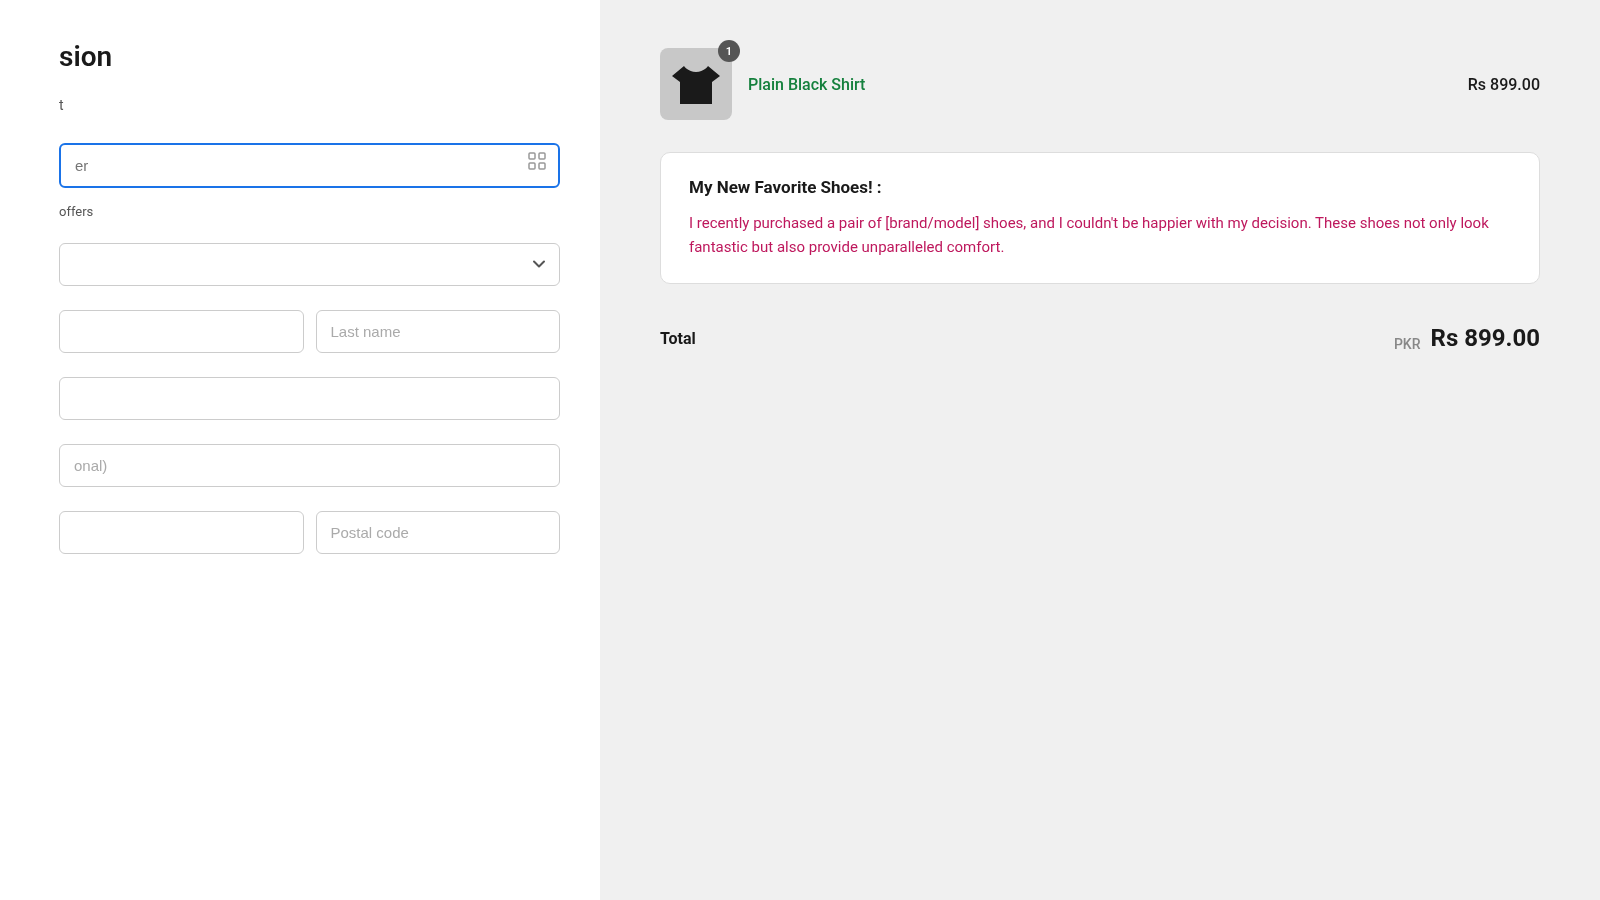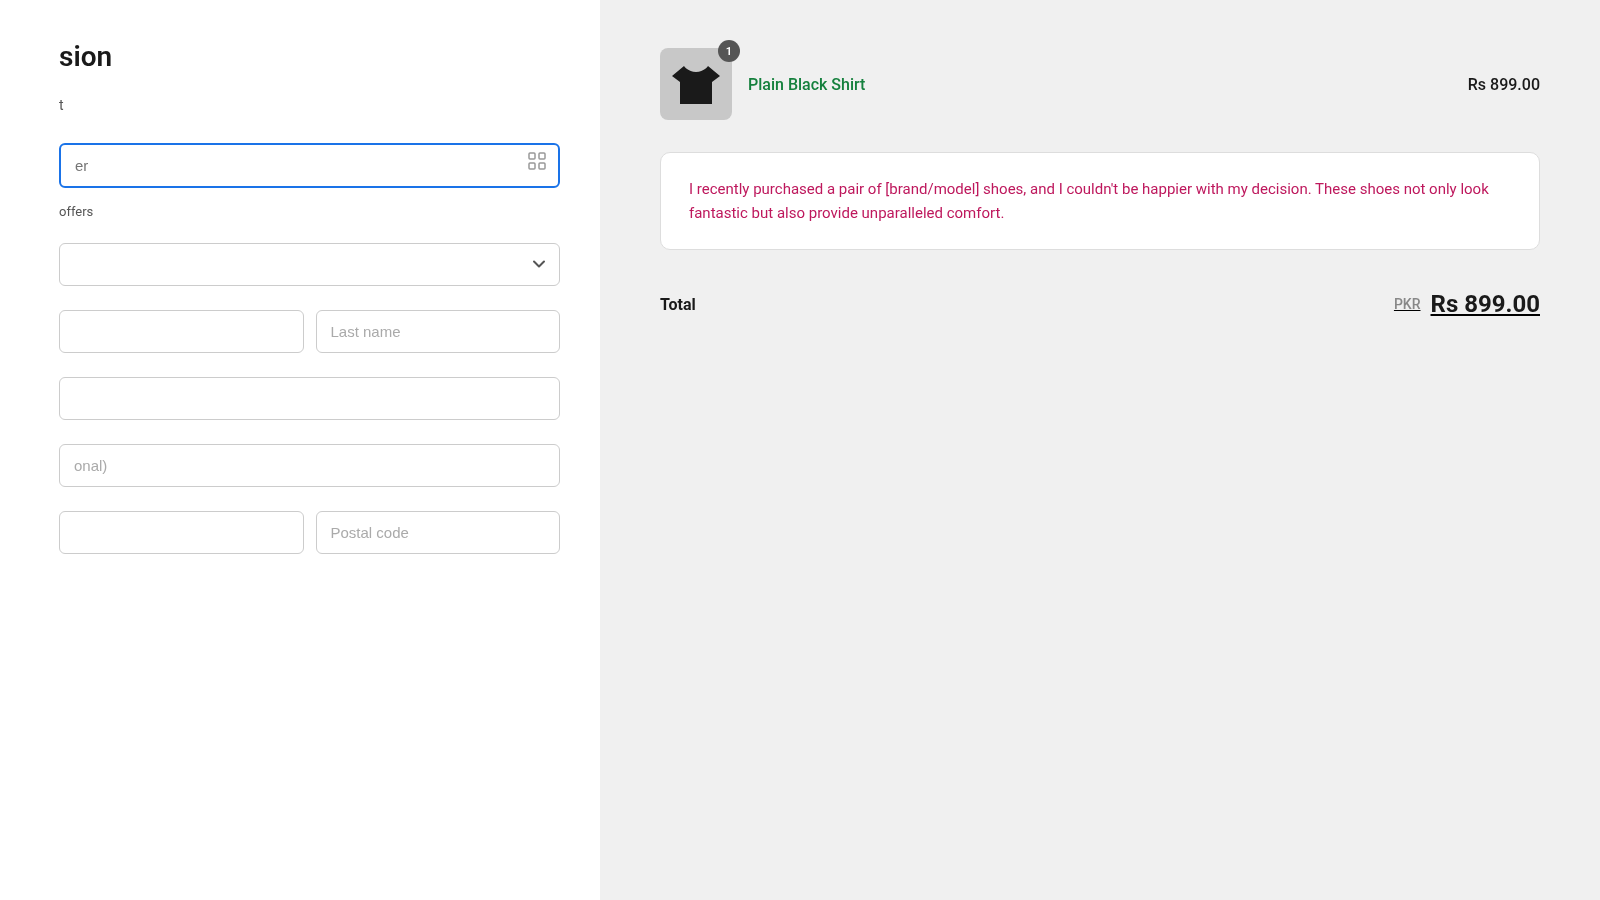--- a/index.html
+++ b/index.html
@@ -217,23 +217,22 @@
     }
 
     .total-label {
       font-size: 16px;
       font-weight: 700;
       color: #1a1a1a;
     }
 
     .total-right {
       display: flex;
-      align-items: center;
+      align-items: flex-end;
       gap: 10px;
-      text-decoration: underline;
     }
 
     .currency-label {
       font-size: 14px;
       color: #888;
       font-weight: 500;
     }
 
     .total-price {
       font-size: 24px;
@@ -302,20 +301,21 @@
           </svg>
         </div>
         <div class="quantity-badge">1</div>
       </div>
       <span class="product-name">Plain Black Shirt</span>
     </div>
     <span class="product-price">Rs 899.00</span>
   </div>
 
   <div class="review-card">
+    <div class="review-title">My New Favorite Shoes! :</div>
     <div class="review-body">I recently purchased a pair of [brand/model] shoes, and I couldn't be happier with my decision. These shoes not only look fantastic but also provide unparalleled comfort.</div>
   </div>
 
   <div class="total-row">
     <span class="total-label">Total</span>
     <div class="total-right">
       <span class="currency-label">PKR</span>
       <span class="total-price">Rs 899.00</span>
     </div>
   </div>

